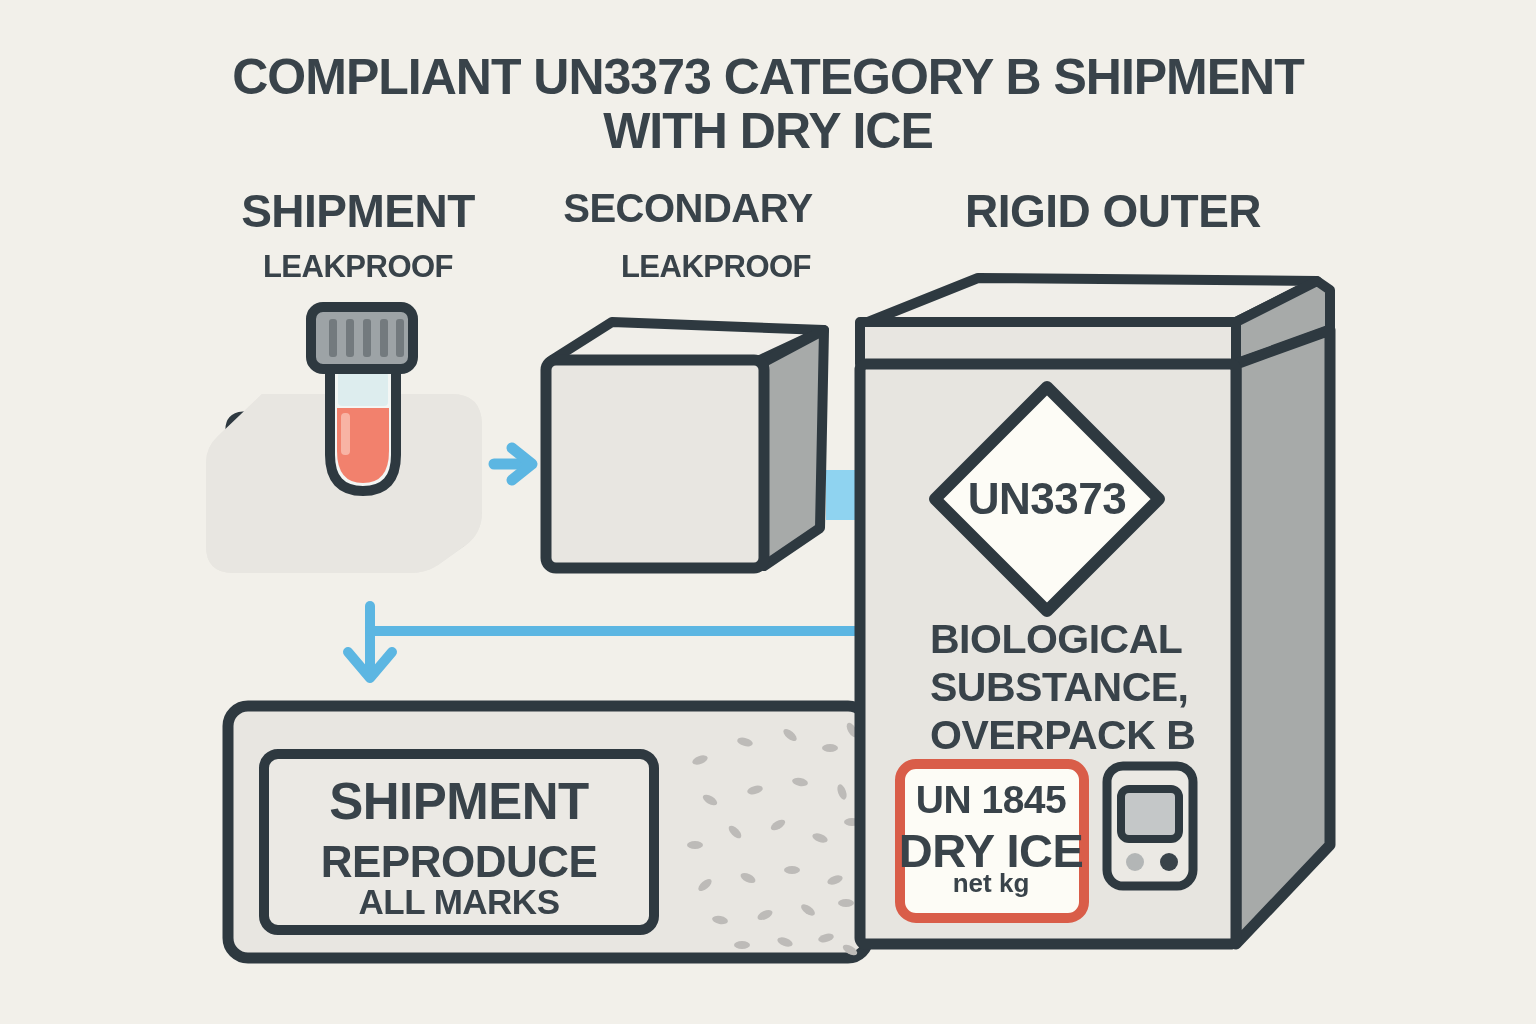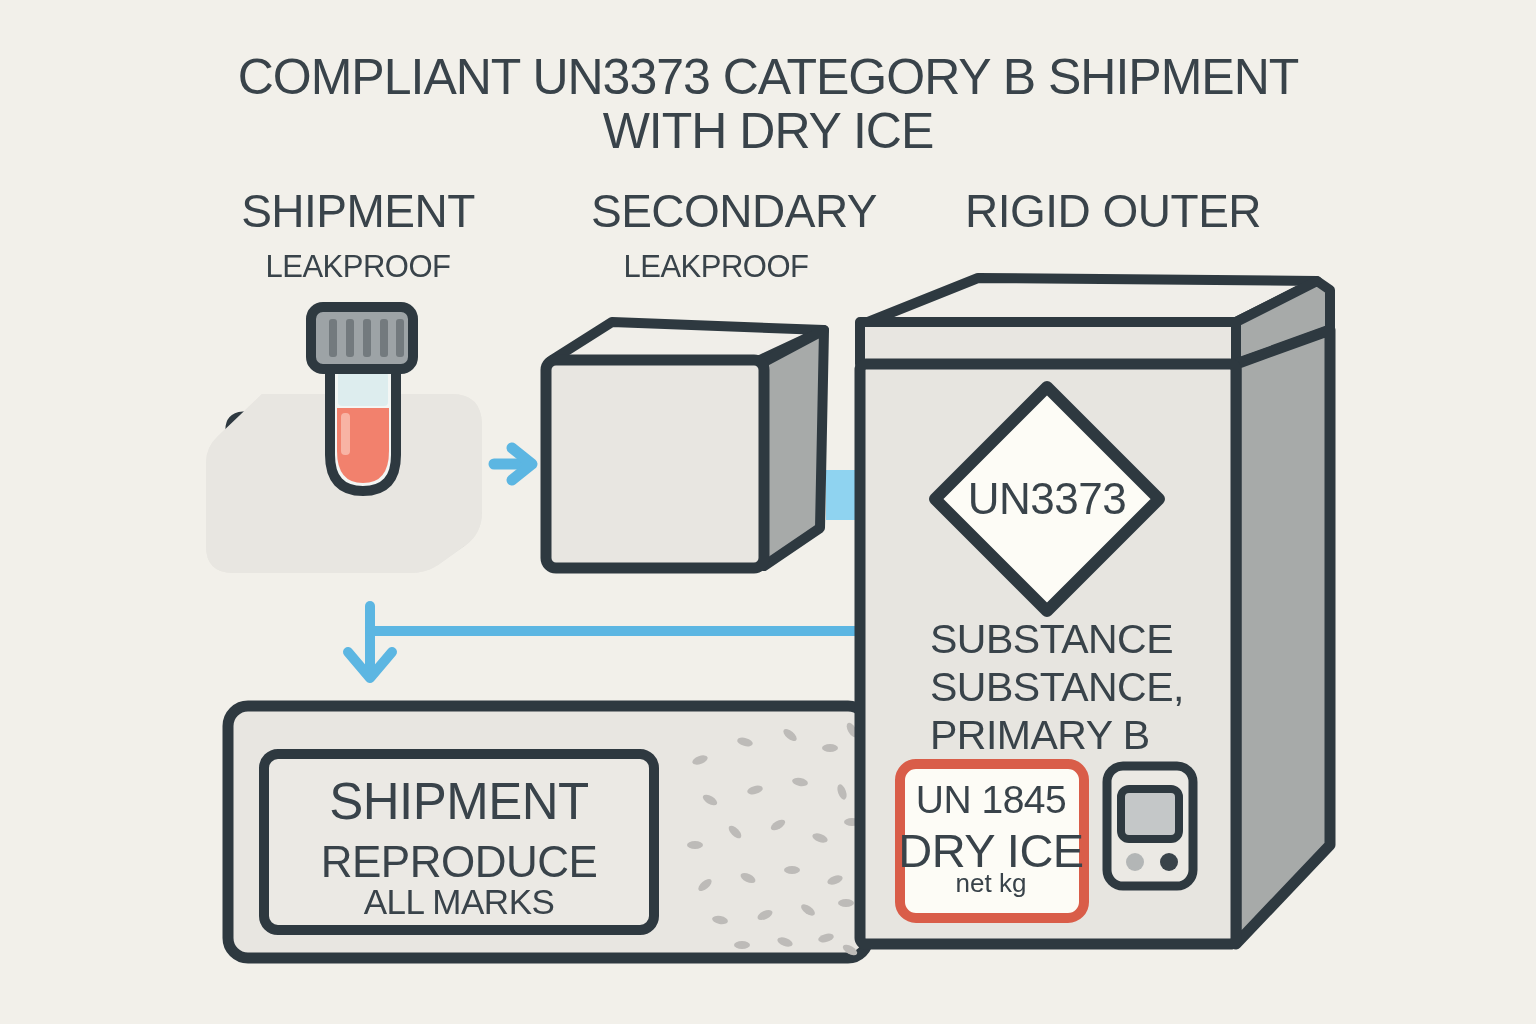--- a/index.html
+++ b/index.html
@@ -21,21 +21,21 @@
     --wall-back:#c9c9c7;
     --cap:#9da3a6;
     --ridge:#737a7e;
     --dot:#a9a7a4;
     --speckle:#bdbbb8;
     --label-fill:#ebe9e4;
     --liquid-hi:#f8b3a4;
   }
   svg.layer{position:absolute;left:0;top:0;}
   .t{
-    position:absolute;color:var(--ink);font-weight:400;line-height:1;
+    position:absolute;color:var(--ink);font-weight:700;line-height:1;
     white-space:nowrap;letter-spacing:-0.5px;
   }
   .ctr{transform:translateX(-50%);}
 </style>
 </head>
 <body>
 
 <svg class="layer" width="1536" height="1024" viewBox="0 0 1536 1024">
 
   <g>
@@ -166,30 +166,30 @@
     <rect x="546" y="360" width="218" height="208" rx="10" style="fill:var(--face);stroke-width:11"></rect>
   </g>
 </svg>
 
 <div class="t ctr" style="left:768px;top:52px;font-size:50px;letter-spacing:-1px">COMPLIANT UN3373 CATEGORY B SHIPMENT</div>
 <div class="t ctr" style="left:768px;top:106px;font-size:50px;letter-spacing:-1px">WITH DRY ICE</div>
 
 <div class="t ctr" style="left:358px;top:188px;font-size:46px">SHIPMENT</div>
 <div class="t ctr" style="left:358px;top:251px;font-size:31px">LEAKPROOF</div>
 
-<div class="t ctr" style="left:734px;top:188px;font-size:46px">SECONDARY</div>
+<div class="t ctr" style="left:688px;top:188px;font-size:40px">SECONDARY</div>
 <div class="t ctr" style="left:716px;top:251px;font-size:31px">LEAKPROOF</div>
 
 <div class="t ctr" style="left:1113px;top:188px;font-size:46px">RIGID OUTER</div>
 
 <div class="t ctr" style="left:1047px;top:477px;font-size:44px">UN3373</div>
 
-<div class="t" style="left:930px;top:619px;font-size:41px">SUBSTANCE</div>
+<div class="t" style="left:930px;top:619px;font-size:41px">BIOLOGICAL</div>
 <div class="t" style="left:930px;top:667px;font-size:41px">SUBSTANCE,</div>
-<div class="t" style="left:930px;top:715px;font-size:41px">PRIMARY B</div>
+<div class="t" style="left:930px;top:715px;font-size:41px">OVERPACK B</div>
 
 <div class="t ctr" style="left:991px;top:780px;font-size:39px">UN 1845</div>
 <div class="t ctr" style="left:991px;top:827px;font-size:47px">DRY ICE</div>
 <div class="t ctr" style="left:991px;top:870px;font-size:26px;letter-spacing:0">net kg</div>
 
 <div class="t ctr" style="left:459px;top:776px;font-size:51px">SHIPMENT</div>
 <div class="t ctr" style="left:459px;top:840px;font-size:44px">REPRODUCE</div>
 <div class="t ctr" style="left:459px;top:884px;font-size:35px">ALL MARKS</div>
 
 </body></html>

